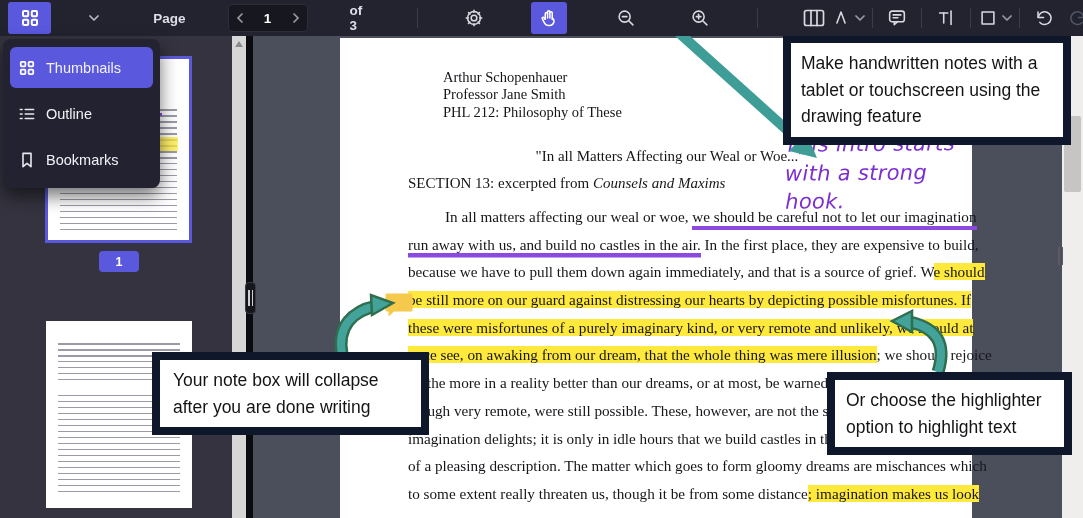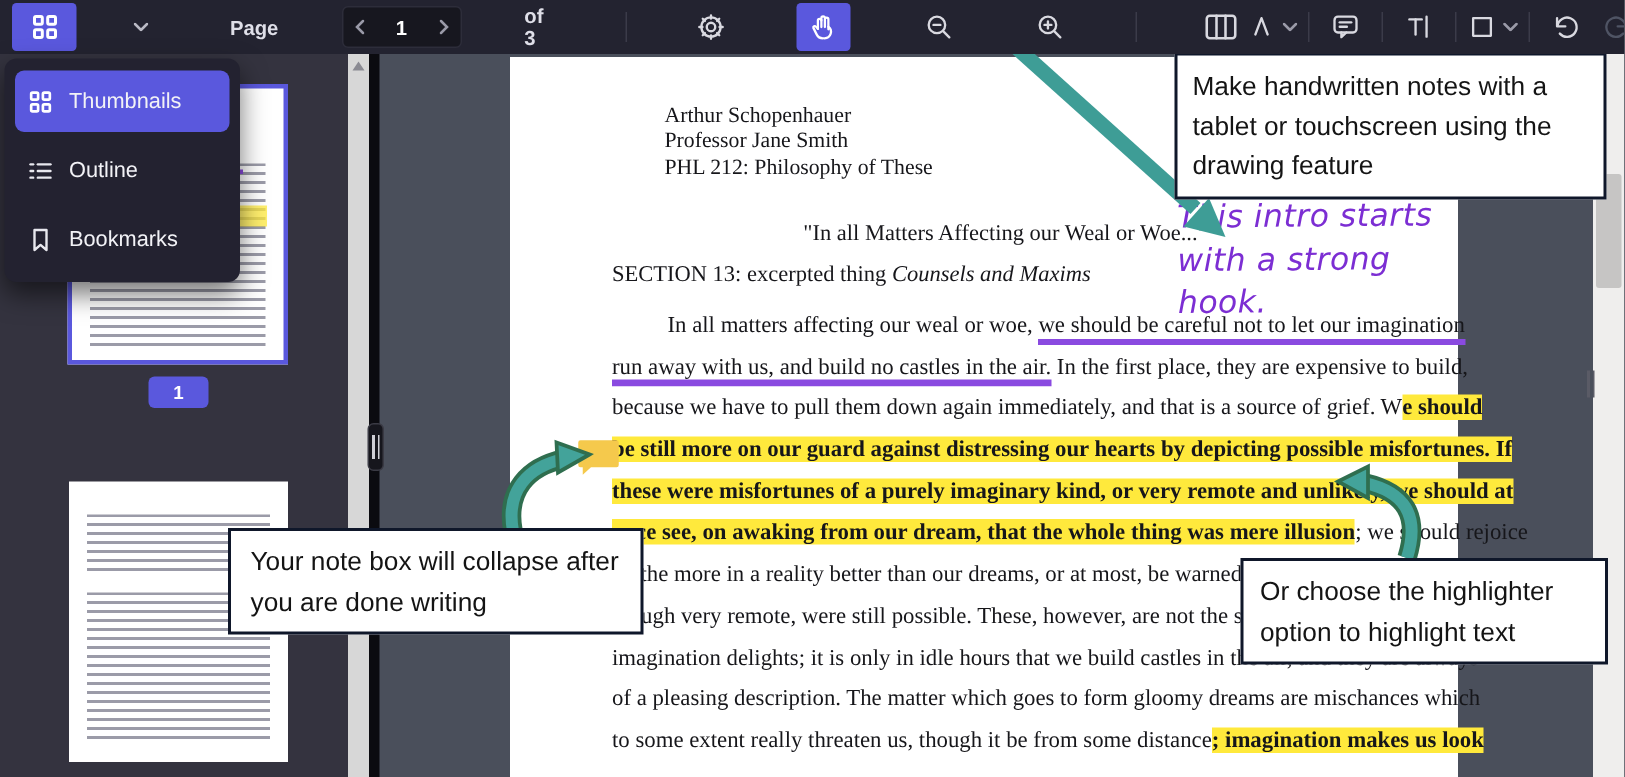--- a/index.html
+++ b/index.html
@@ -44,32 +44,32 @@
   .grip-left i{display:block;width:1.5px;height:16px;background:#cfcfd6;}
 
   
   .page{position:absolute;left:340px;top:38px;width:632px;height:480px;background:#ffffff;z-index:6;font-family:"Liberation Serif",serif;color:#16161a;}
   .doc-header{position:absolute;left:77px;top:31px;font-size:14.5px;line-height:17.3px;margin-left:26px;}
   .doc-title{position:absolute;left:68px;right:40px;top:110px;text-align:center;font-size:15px;}
   .doc-section{position:absolute;left:68px;top:137px;font-size:15px;}
   .doc-para{position:absolute;left:68px;top:170px;font-size:15.2px;}
   .doc-line{height:27.7px;white-space:pre;}
   .doc-line.indent{text-indent:37px;}
-  .hl{background:#ffe93c;font-weight:bold;}
+  .hl{background:#ffe93c;}
   .ink-u{background:linear-gradient(#8a4ae0,#8a4ae0) left 100% / 100% 4.5px no-repeat;padding-bottom:5px;}
 
   
   .handwriting{position:absolute;left:785px;top:130px;z-index:8;color:#7c2ed3;font-family:"DejaVu Sans",sans-serif;font-style:italic;font-size:21px;line-height:28.5px;transform:rotate(-0.5deg);letter-spacing:.3px;}
   .sticky{position:absolute;left:384px;top:292px;z-index:8;}
 
   
   .arrows{position:absolute;left:0;top:0;width:1083px;height:518px;z-index:15;pointer-events:none;}
 
   
-  .callout{position:absolute;background:#fff;border:2px solid #0f172a;color:#141414;font-size:17.5px;line-height:1.52;z-index:20;box-sizing:border-box;}
+  .callout{position:absolute;background:#fff;border:8px solid #0f172a;color:#141414;font-size:17.5px;line-height:1.52;z-index:20;box-sizing:border-box;}
   .callout.c1{left:783px;top:35px;width:288px;padding:7px 10px;}
   .callout.c2{left:152px;top:352px;width:277px;padding:7px 13px;}
   .callout.c3{left:827px;top:372px;width:245px;padding:7px 11px;}
 
   
   .right-scroll{position:absolute;left:1062px;top:36px;width:21px;height:482px;background:#efeeed;z-index:5;}
   .right-scroll .thumb-bar{position:absolute;left:2px;top:80px;width:17px;height:76px;background:#c6c5c4;border-radius:2px;}
   .grip-right{position:absolute;left:1056px;top:245px;width:9px;height:22px;z-index:7;display:flex;align-items:center;justify-content:center;gap:2px;}
   .grip-right i{display:block;width:1.5px;height:18px;background:#5a5b66;}
 </style>
@@ -317,21 +317,21 @@
     </div>
   </div>
 
   <div class="page">
     <div class="doc-header">
       <div>Arthur Schopenhauer</div>
       <div>Professor Jane Smith</div>
       <div>PHL 212: Philosophy of These</div>
     </div>
     <div class="doc-title">"In all Matters Affecting our Weal or Woe..."</div>
-    <div class="doc-section"><span>SECTION 13: excerpted thing </span><i>Counsels and Maxims</i></div>
+    <div class="doc-section"><span>SECTION 13: excerpted from </span><i>Counsels and Maxims</i></div>
     <div class="doc-para">
         <div class="doc-line indent"><span>In all matters affecting our weal or woe, </span><span class="ink-u">we should be careful not to let our imagination</span></div>
         <div class="doc-line"><span class="ink-u">run away with us, and build no castles in the air.</span><span> In the first place, they are expensive to build,</span></div>
         <div class="doc-line"><span>because we have to pull them down again immediately, and that is a source of grief. W</span><span class="hl">e should</span></div>
         <div class="doc-line"><span class="hl">be still more on our guard against distressing our hearts by depicting possible misfortunes. If</span></div>
         <div class="doc-line"><span class="hl">these were misfortunes of a purely imaginary kind, or very remote and unlikely, we should at</span></div>
         <div class="doc-line"><span class="hl">once see, on awaking from our dream, that the whole thing was mere illusion</span><span>; we should rejoice</span></div>
         <div class="doc-line"><span>all the more in a reality better than our dreams, or at most, be warned against misfortunes,</span></div>
         <div class="doc-line"><span>though very remote, were still possible. These, however, are not the sort of plaything in which</span></div>
         <div class="doc-line"><span>imagination delights; it is only in idle hours that we build castles in the air, and they are always</span></div>

